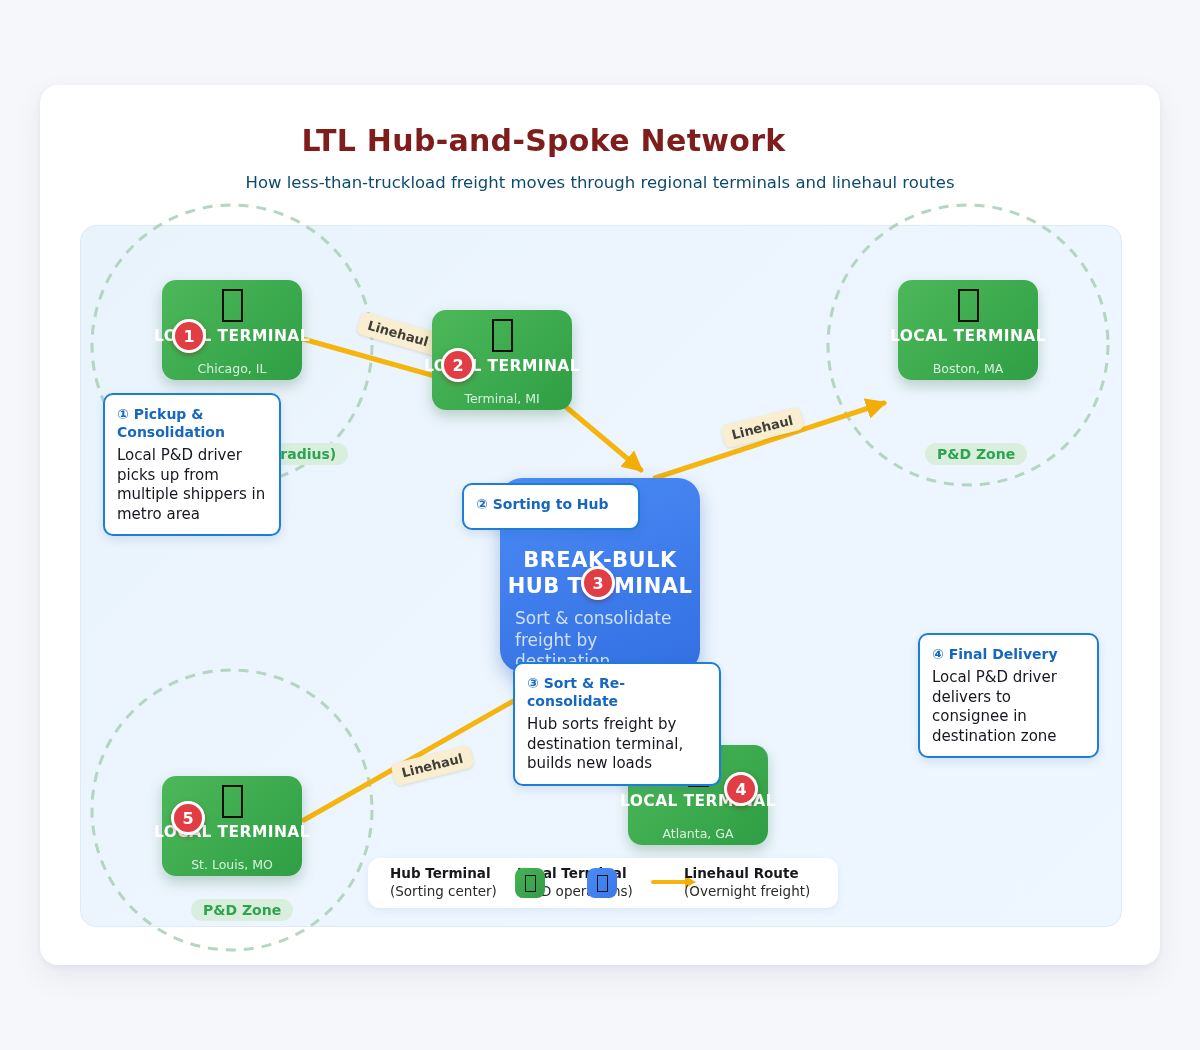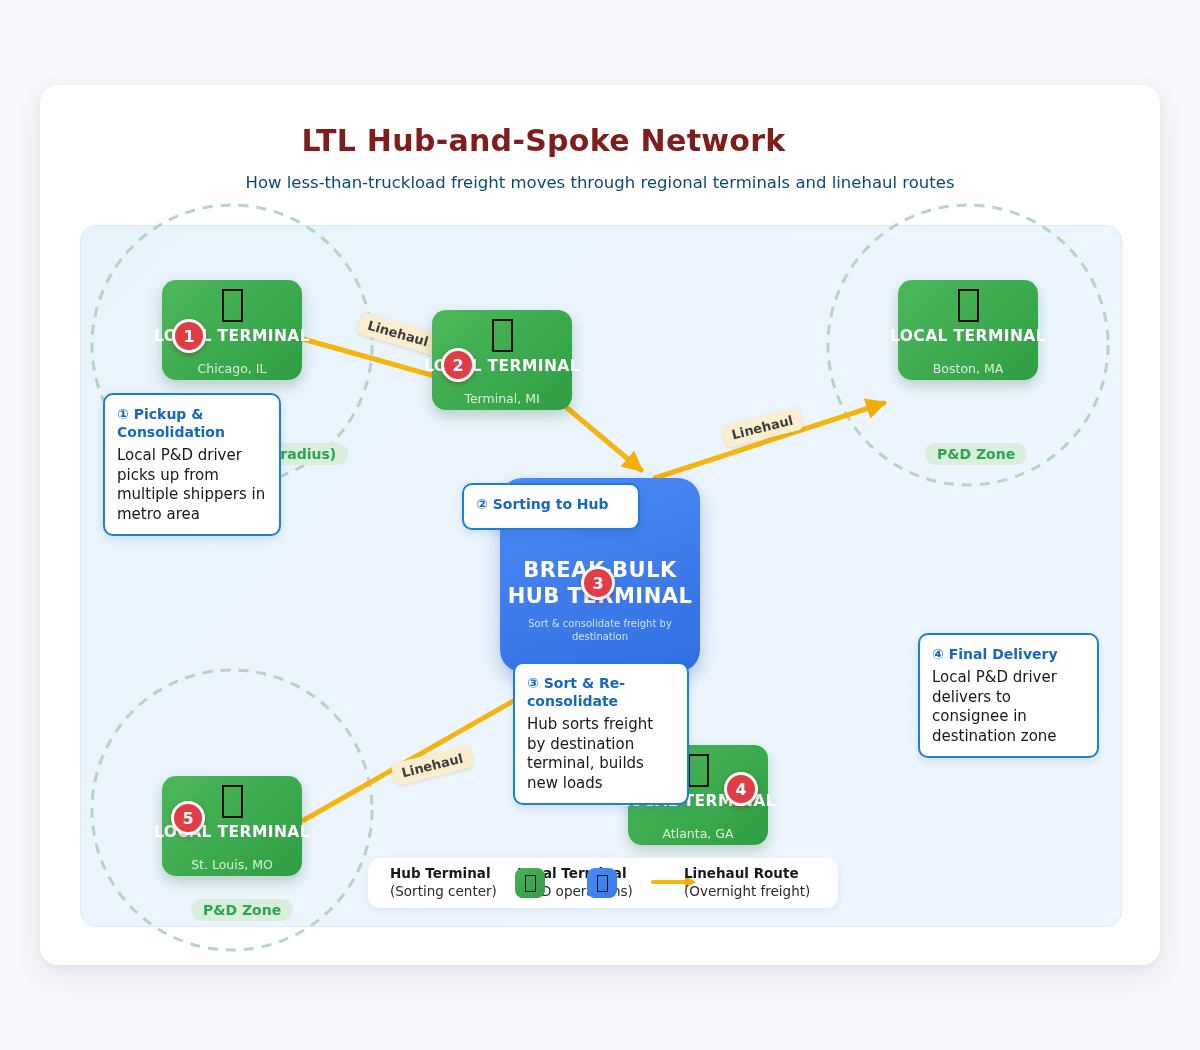--- a/index.html
+++ b/index.html
@@ -74,31 +74,31 @@
   .hub .badge{left:81px;top:88px;}
 
   .hub{
     position:absolute;left:500px;top:478px;width:200px;height:194px;border-radius:22px;z-index:4;
     background:linear-gradient(160deg,#4a8bf5 0%,#336fe2 100%);
     box-shadow:0 8px 18px rgba(30,70,160,.3);
     display:flex;flex-direction:column;align-items:center;padding-top:14px;box-sizing:border-box;
   }
   .hub .tofu{border-color:#eaf1fd;height:34px;}
   .hub .title{margin-top:32px;font-size:21px;font-weight:bold;color:#ffffff;letter-spacing:.5px;line-height:1.22;text-align:center;white-space:nowrap;}
-  .hub .subtitle{margin-top:9px;font-size:10px;color:#cfe1fb;text-align:center;line-height:1.25;width:170px;}
+  .hub .subtitle{margin-top:9px;font-size:17px;color:#cfe1fb;line-height:1.25;width:170px;}
 
   .callout{
     position:absolute;z-index:6;background:#ffffff;border:2px solid #1c7ed6;border-radius:10px;
     padding:10px 12px;box-sizing:border-box;box-shadow:0 4px 10px rgba(30,80,160,.13);
   }
   .callout .co-title{font-size:14px;font-weight:bold;color:#1667c1;line-height:1.3;margin-bottom:5px;}
   .callout .co-body{font-size:15px;color:#16181f;line-height:1.3;}
   .co-1{left:103px;top:393px;width:178px;}
   .co-2{left:462px;top:483px;width:178px;}
-  .co-3{left:513px;top:662px;width:176px;}
+  .co-3{left:513px;top:662px;width:208px;}
   .co-4{left:918px;top:633px;width:181px;}
 
   .legend{
     position:absolute;left:368px;top:858px;width:470px;height:50px;z-index:5;
     background:#ffffff;border-radius:12px;box-shadow:0 3px 8px rgba(40,60,90,.08);
   }
   .lg-text{position:absolute;top:7px;line-height:1.32;font-size:13.5px;color:#2a2a2a;white-space:nowrap;}
   .lg-text .lg-title{font-weight:bold;color:#17181c;}
   .lg-hub-text{left:22px;}
   .lg-local-text{left:149px;}

